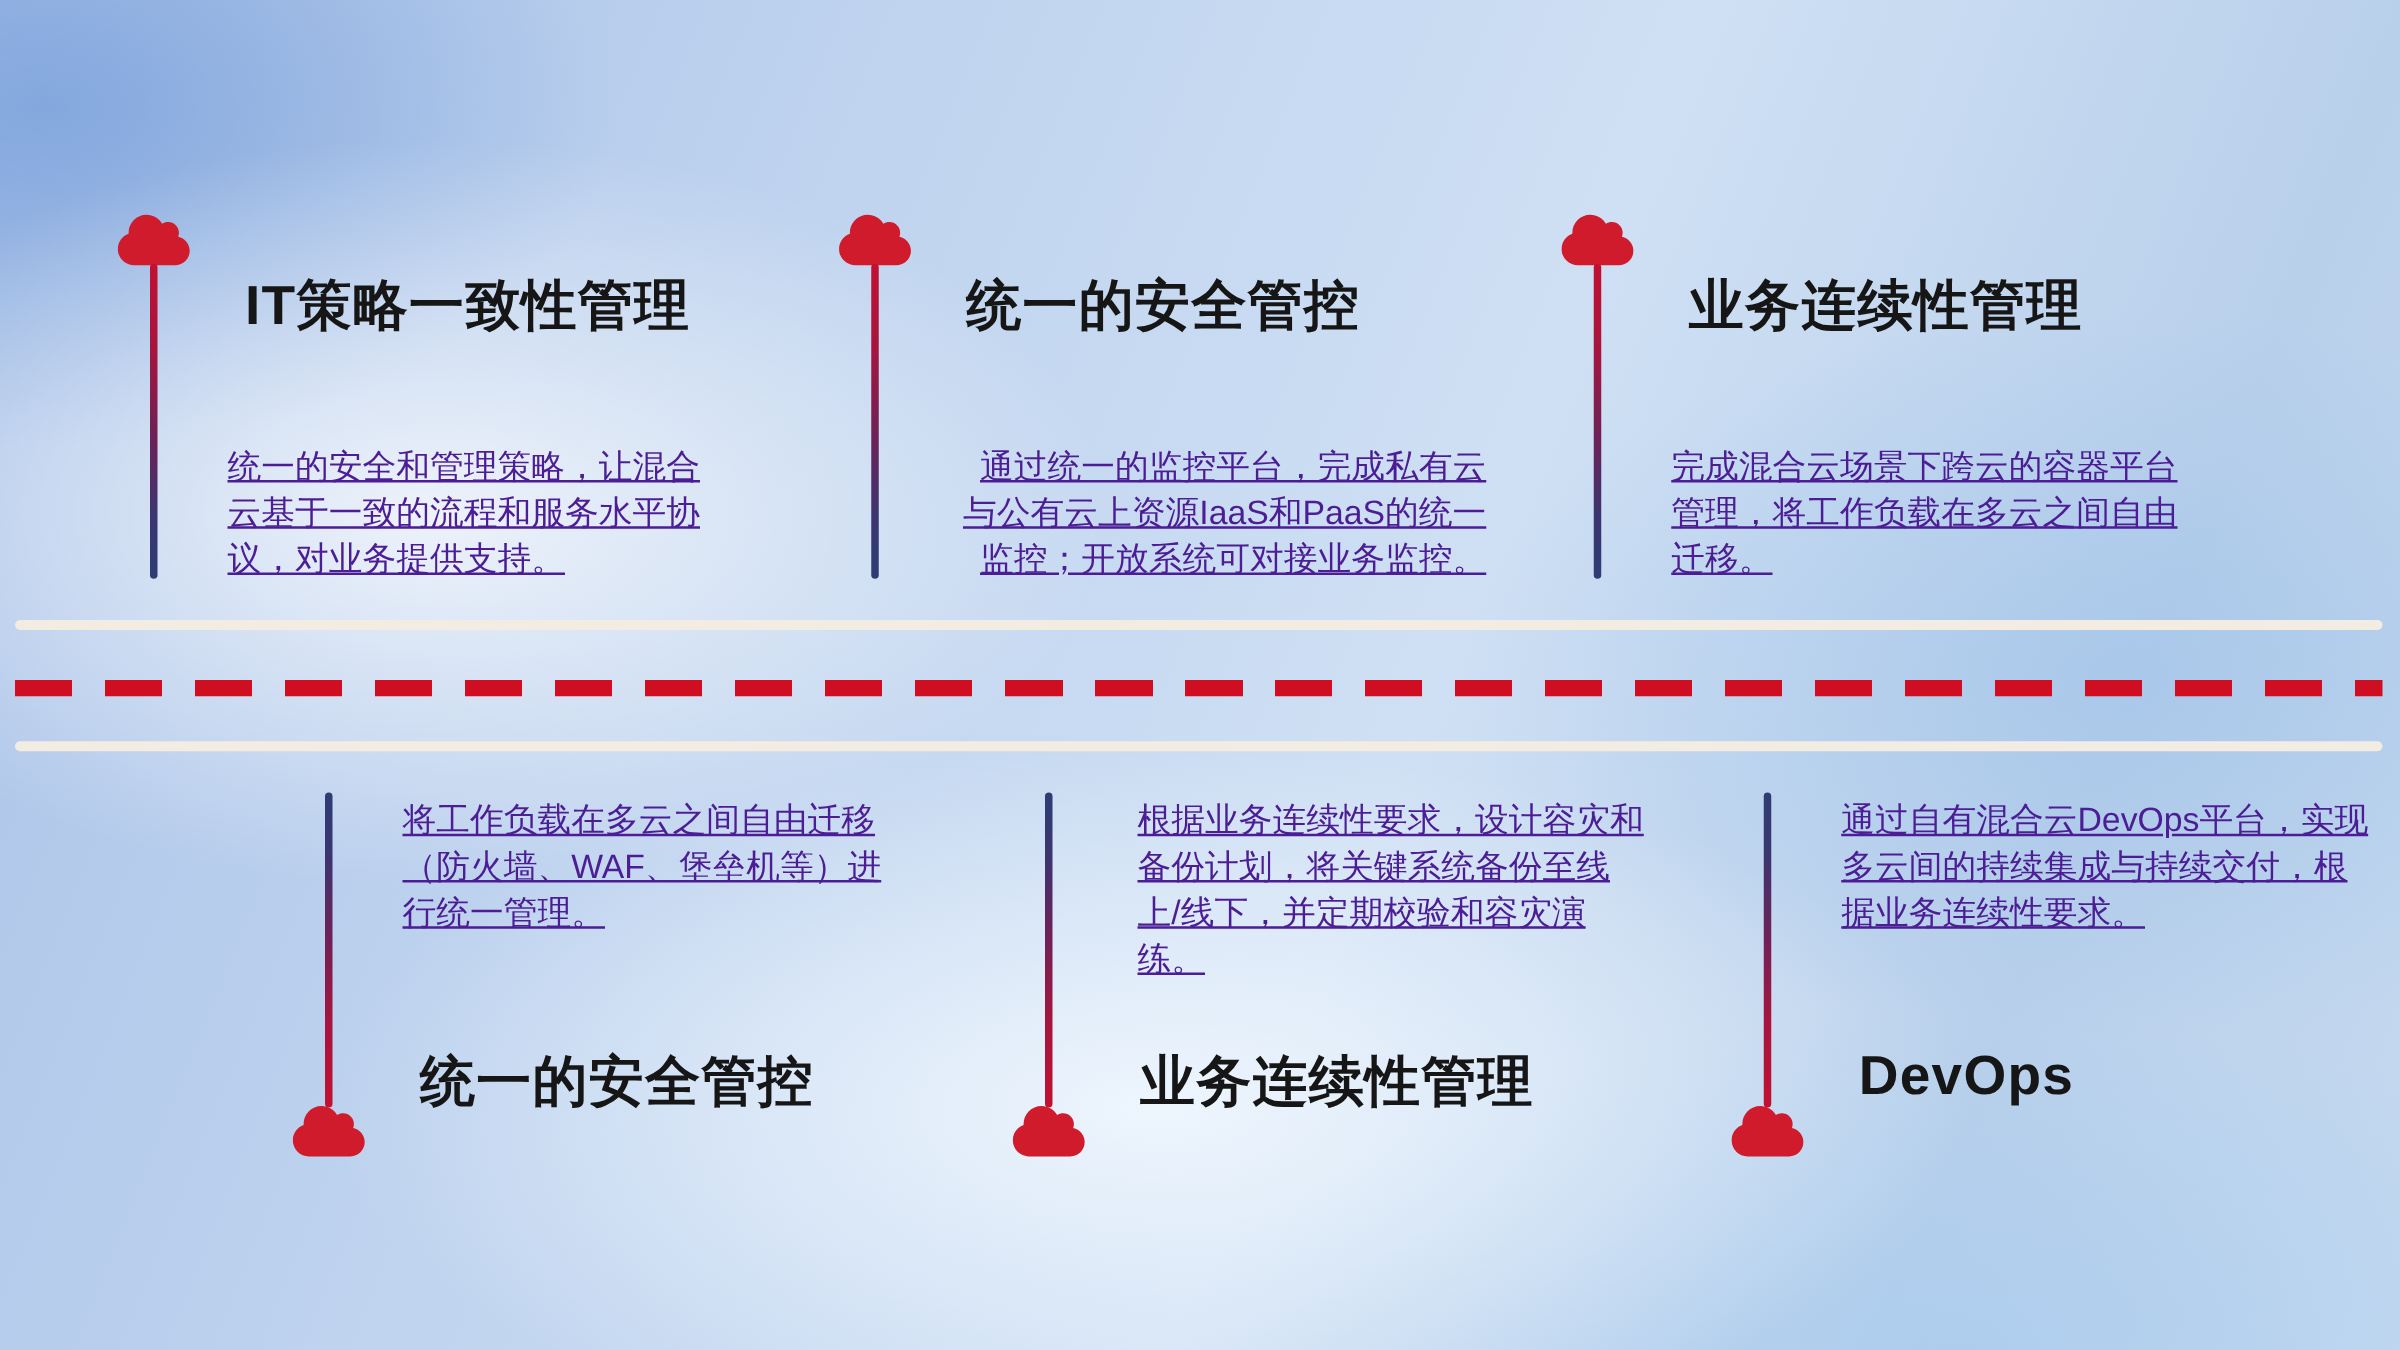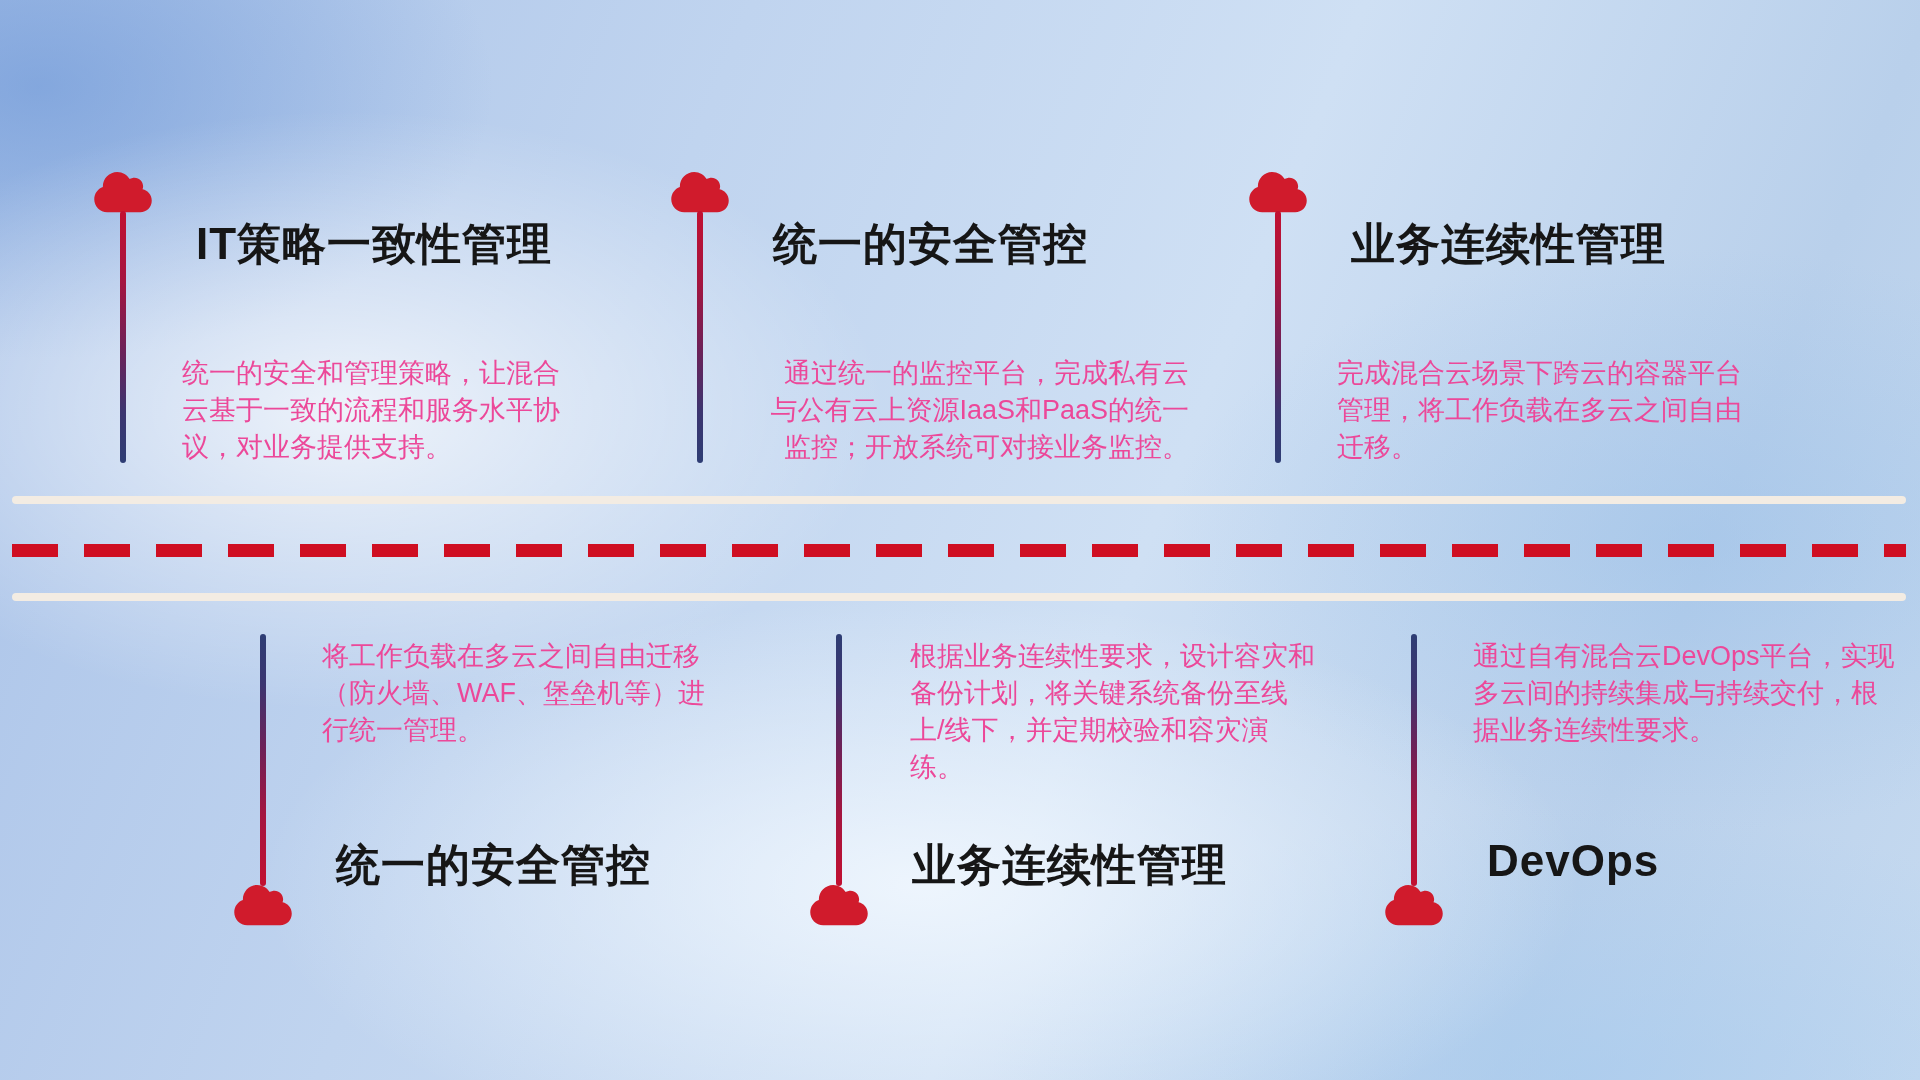--- a/index.html
+++ b/index.html
@@ -63,21 +63,22 @@
     letter-spacing: 1px;
     white-space: nowrap;
   }
   .top .title { top: 46px; }
   .bottom .title { top: 202px; }
   .desc {
     position: absolute;
     left: 88px;
     font-size: 27px;
     line-height: 37px;
-    color: #ec4899;
+    color: #4c1d95;
+    text-decoration: underline;
   }
   .top .desc { top: 186px; }
   .bottom .desc { top: 4px; }
   .road-line {
     position: absolute;
     left: 12px;
     width: 1894px;
     height: 8px;
     background: #f3ece3;
     border-radius: 4px;

